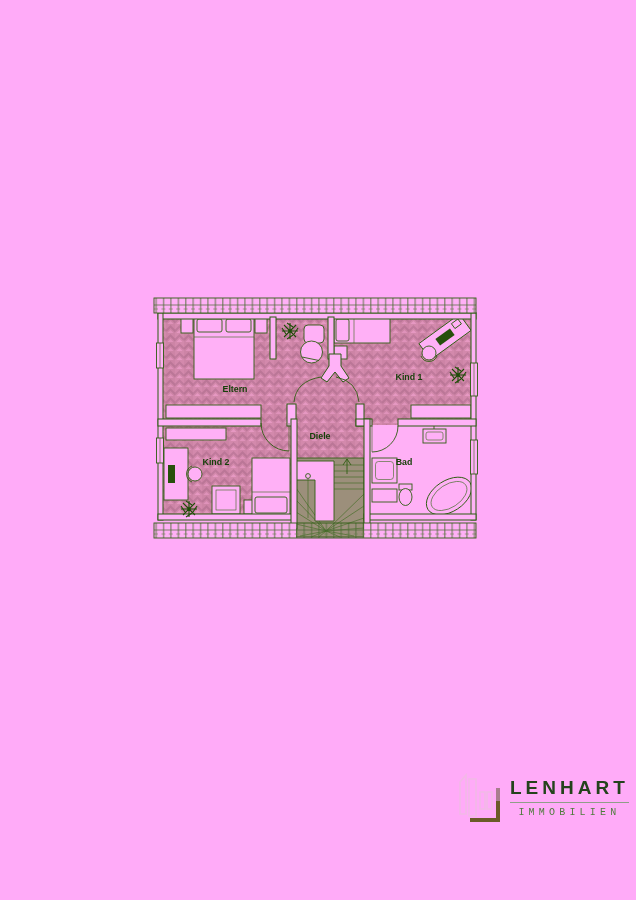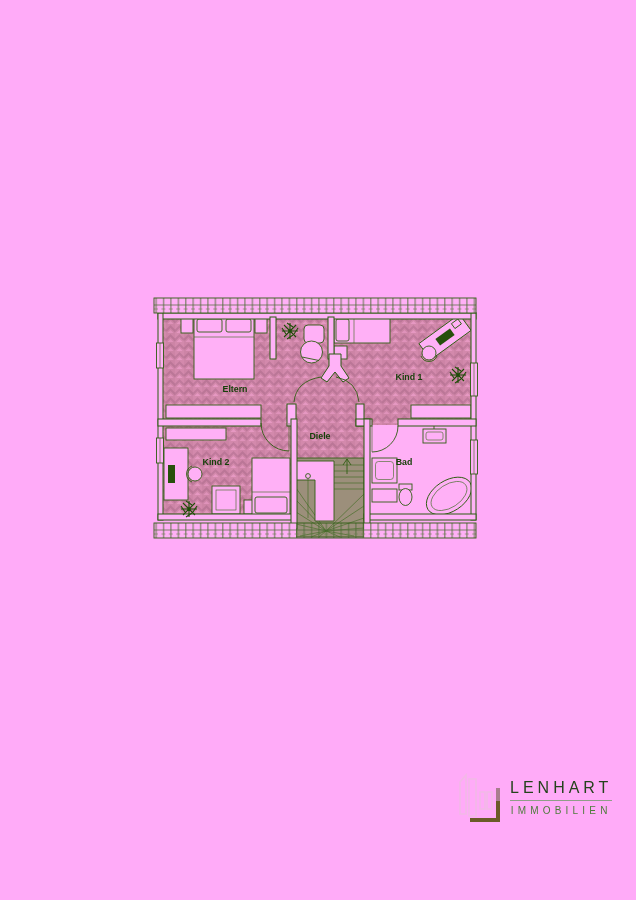--- a/index.html
+++ b/index.html
@@ -16,23 +16,23 @@
   .f   {fill:#ffb0f6;stroke:#2f5e12;stroke-width:0.9;}
   .ln  {fill:none;stroke:#2f5e12;stroke-width:0.9;}
   .thin{fill:none;stroke:#3a6a1c;stroke-width:0.6;}
   .lbl {font-family:"Liberation Sans",sans-serif;font-size:8.8px;font-weight:bold;fill:#17400a;}
   .plant{stroke:#1d4d06;stroke-width:1.1;fill:none;}
   .dark{fill:#27500c;stroke:none;}
 
   
   .logo{position:absolute;left:455px;top:769px;display:flex;align-items:center;gap:9px;}
   .logo-text{display:flex;flex-direction:column;align-items:center;}
-  .brand{font-size:16px;letter-spacing:4px;font-weight:400;color:#24431c;white-space:nowrap;}
+  .brand{font-size:19px;letter-spacing:4px;font-weight:700;color:#24431c;white-space:nowrap;}
   .logo-divider{width:100%;height:1px;background:#8f9e88;margin:3px 0 4px;}
-  .tagline{font-size:10px;letter-spacing:4.2px;color:#4e7c3c;white-space:nowrap;}
+  .tagline{font-size:10px;letter-spacing:4.2px;color:#4e7c3c;white-space:nowrap;font-family:Liberation Mono, monospace;}
 </style>
 </head>
 <body>
 
 <div class="plan">
 <svg viewBox="0 0 342 268" xmlns="http://www.w3.org/2000/svg">
   <defs>
     <pattern id="pq" width="18" height="9" patternUnits="userSpaceOnUse">
       <rect width="18" height="9" fill="#d389ac"></rect>
       <path d="M0 7 L4.5 2.5 L9 7 L13.5 2.5 L18 7" stroke="#c07a9c" stroke-width="2" fill="none"></path>

